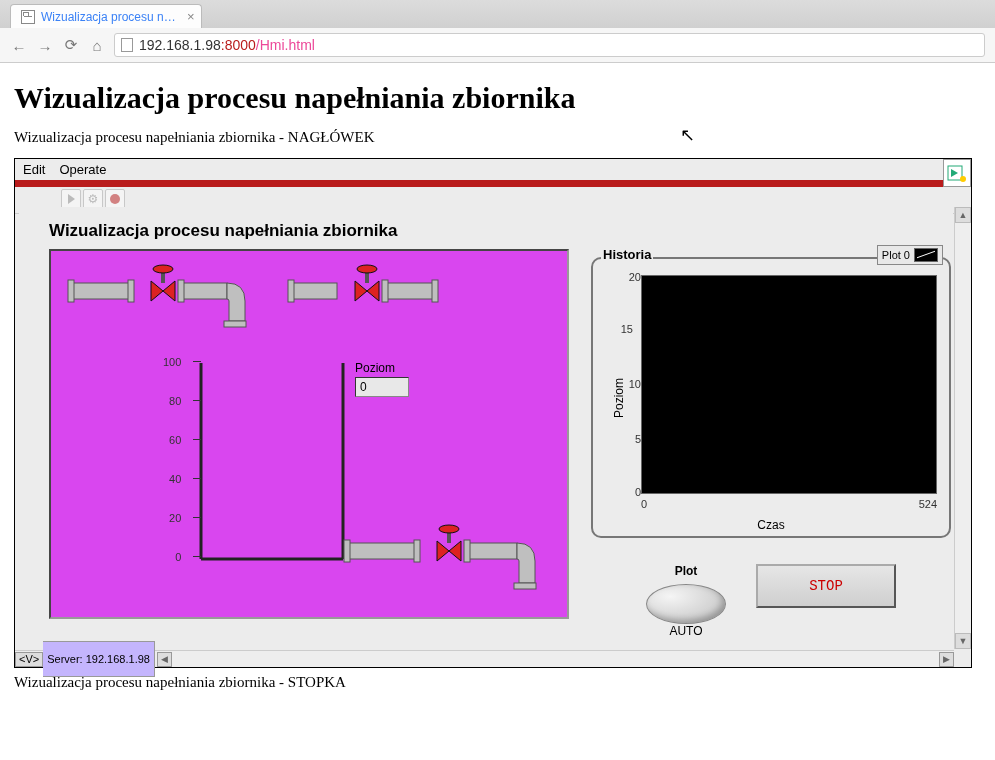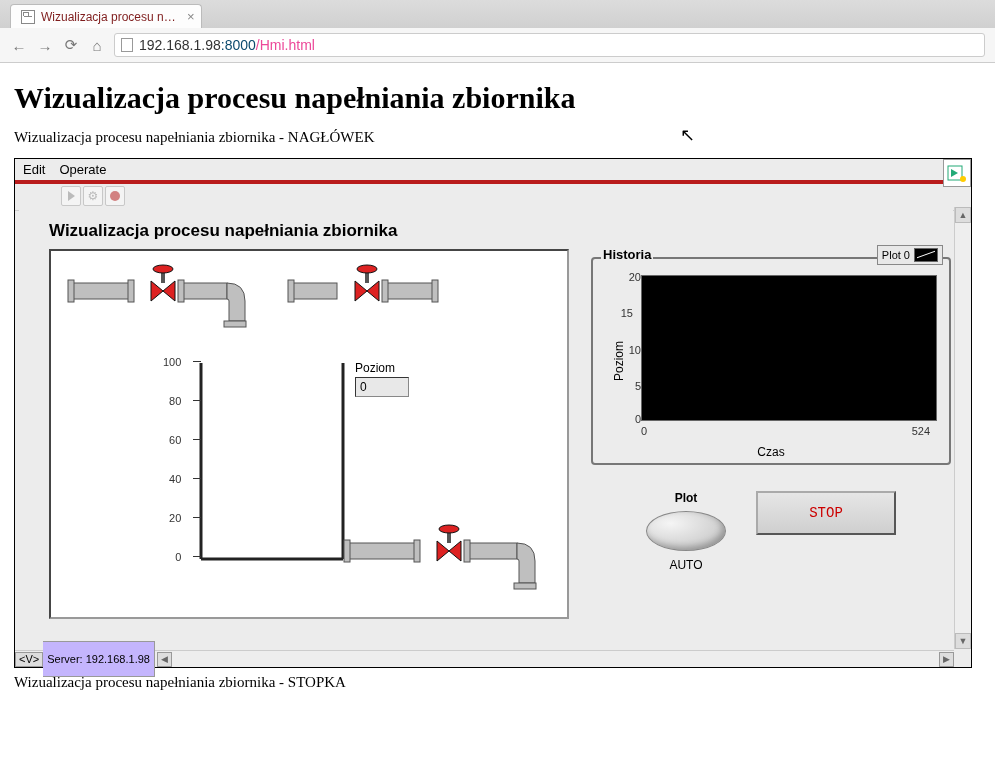--- a/index.html
+++ b/index.html
@@ -53,21 +53,21 @@
     content:"";
     position:absolute;
     top:1px;left:1px;width:4px;height:3px;
     border:1px solid #888;border-bottom:none;
   }
   .tab .tab-title {
     white-space: nowrap;
     overflow: hidden;
     text-overflow: ellipsis;
     max-width: 140px;
-    color:#7f1d1d;
+    color:#3b82f6;
   }
   .tab .close-x {
     color:#888;
     font-size: 13px;
     cursor: pointer;
   }
   .addr-bar {
     display: flex;
     align-items: center;
     gap: 8px;
@@ -93,21 +93,21 @@
     border-radius:3px;
     padding:3px 6px;
     font-size:14px;
     color:#333;
     gap:6px;
   }
   .addr-field .doc-icon {
     width:12px;height:14px;border:1px solid #999;background:#fff;
   }
   .addr-host { color:#333; }
-  .addr-host .port { color:#0c4a6e; }
+  .addr-host .port { color:#b91c1c; }
   .addr-path { color:#ec4899; }
 
   
   .page {
     padding: 8px 14px;
   }
   h1 {
     font-family: "Times New Roman", serif;
     font-size: 30px;
     font-weight: bold;
@@ -122,21 +122,21 @@
   
   .hmi-frame {
     border:1px solid #000;
     position:relative;
     width: 958px;
     height: 510px;
     background:#ececec;
   }
   .hmi-menubar {
     background:#ececec;
-    border-bottom:4px solid #b91c1c;
+    border-bottom:7px solid #b91c1c;
     padding:3px 8px;
     font-size:13px;
     display:flex;
     gap:14px;
     align-items:center;
   }
   .hmi-toolbar {
     background:#ececec;
     border-bottom:1px solid #ccc;
     padding:2px 6px 4px 46px;
@@ -201,38 +201,38 @@
   .panel-title{
     font-weight:bold;
     font-size:17px;
     margin:14px 0 8px 30px;
   }
 
   .process-area{
     position:relative;
     margin:0 0 12px 30px;
     width:520px;height:370px;
-    background:#ffffff;
+    background:#d946ef;
     border:2px inset #999;
   }
 
   
 
   .right-col{
     position:absolute;
     left:572px;top:50px;
     width:360px;
   }
   .chart-wrap{
     border:2px solid #777;
-    border-radius:4px;
+    border-radius:10px;
     background:#ececec;
     padding:6px 8px 8px 8px;
     position:relative;
-    height:208px;
+    height:281px;
   }
   .chart-title{
     font-weight:bold;font-size:13px;
     position:absolute;top:-12px;left:8px;
     background:#ececec;padding:0 2px;
   }
   .plot-legend{
     position:absolute;top:-14px;right:6px;
     border:1px solid #888;background:#e8e8e8;
     padding:2px 4px;font-size:11px;display:flex;align-items:center;gap:4px;
@@ -275,21 +275,21 @@
     text-align:center;font-size:12px;
   }
   .mode .mode-title{font-weight:bold;margin-bottom:6px;}
   .oval-btn{
     width:80px;height:40px;border-radius:50%;
     background:radial-gradient(ellipse at 30% 30%,#f5f5f5,#bcbcbc);
     border:1px solid #888;
     box-shadow:inset -3px -3px 6px rgba(0,0,0,.25);
     cursor:pointer;
   }
-  .mode .mode-value{margin-top:7px;font-size:12px;}
+  .mode .mode-value{margin-top:0;font-size:12px;}
   .stop-btn{
     width:140px;height:44px;
     background:linear-gradient(#e6e6e6,#cfcfcf);
     border:2px outset #aaa;
     color:#c00;font-size:14px;
     cursor:pointer;
     display:flex;align-items:center;justify-content:center;font-family:Liberation Mono, monospace;
   }
 
   .level-label{
@@ -469,21 +469,21 @@
           <div class="y-axis">
             <div style="position:absolute;right:0;top:-4px">20</div>
             <div style="position:absolute;right:8px;top:22%">15</div>
             <div style="position:absolute;right:0;top:47%">10</div>
             <div style="position:absolute;right:0;top:72%">5</div>
             <div style="position:absolute;right:0;bottom:-4px">0</div>
           </div>
           <div class="y-label">Poziom</div>
           <div class="x-axis">
             <span style="position:absolute;left:0">0</span>
-            <span style="position:absolute;right:7px">524</span>
+            <span style="position:absolute;right:0">524</span>
           </div>
           <div class="x-label">Czas</div>
         </div>
 
         <div class="controls">
           <div class="mode">
             <div class="mode-title">Plot</div>
             <div class="oval-btn"></div>
             <div class="mode-value">AUTO</div>
           </div>

